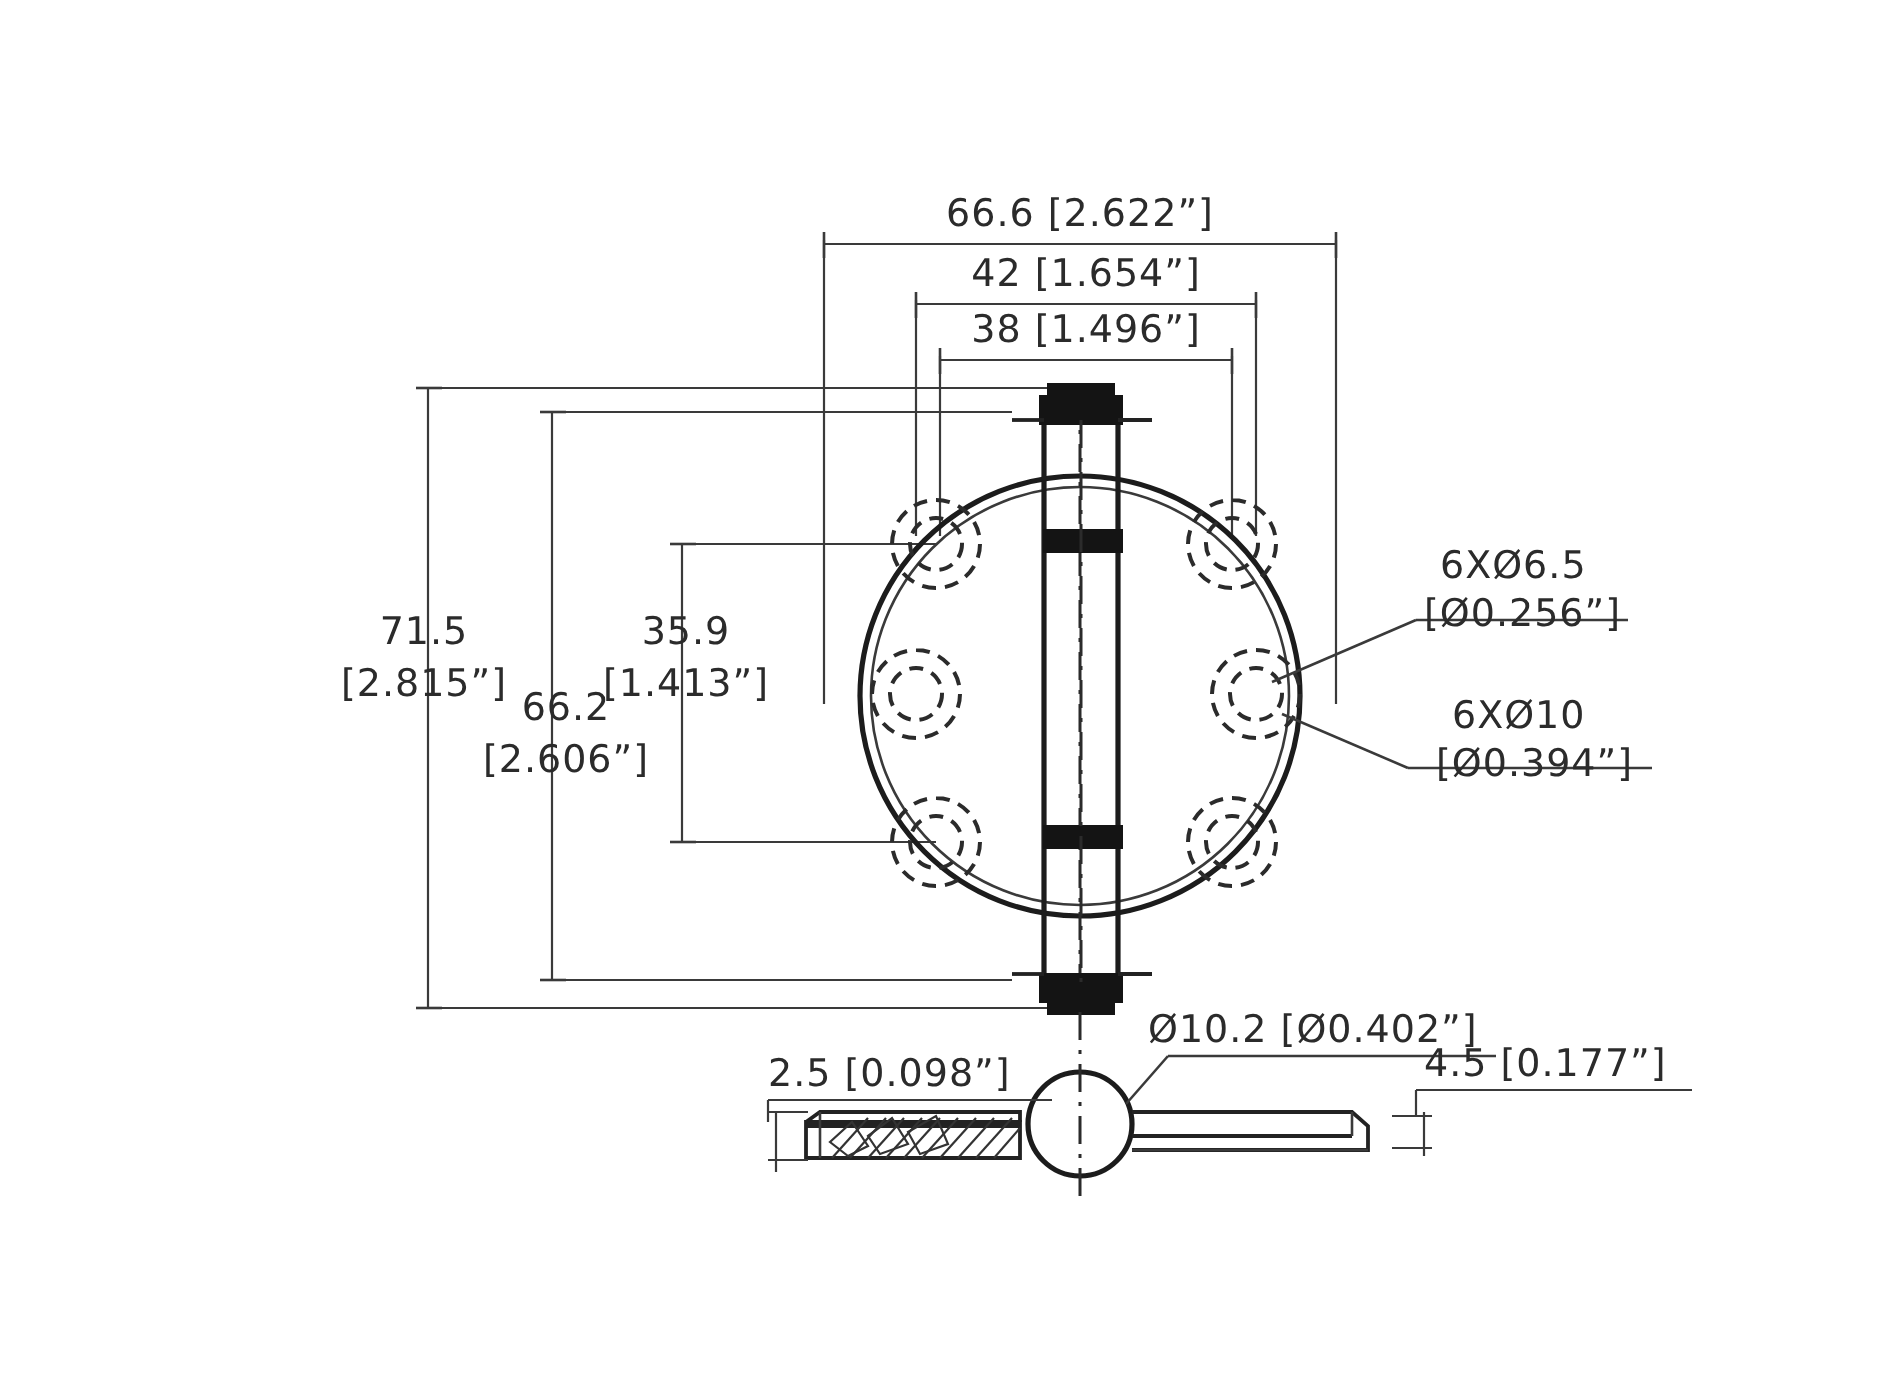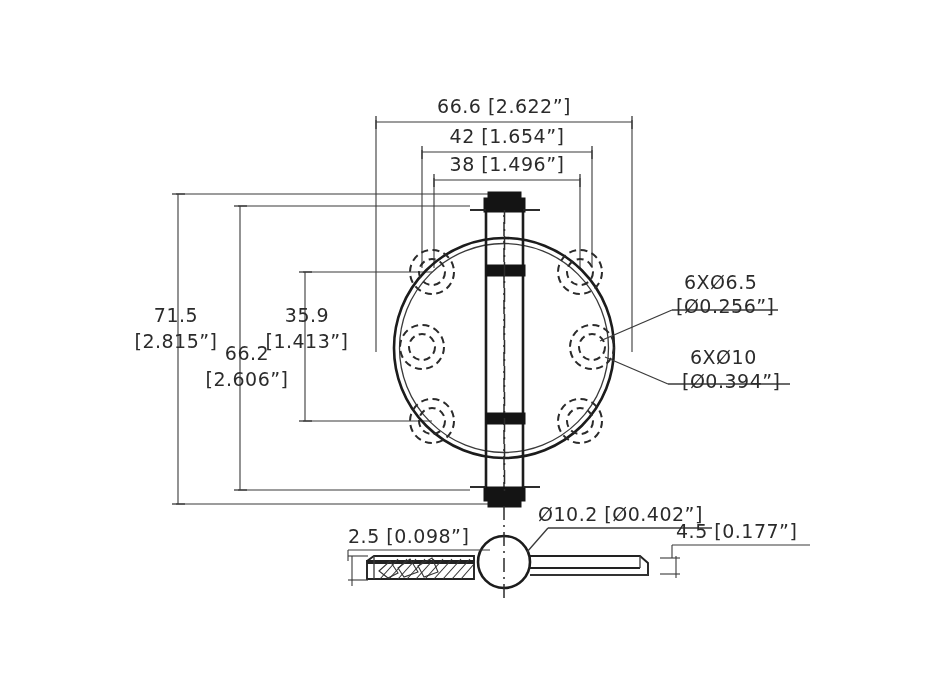--- a/index.html
+++ b/index.html
@@ -11,20 +11,21 @@
     width: 950px;
     height: 700px;
     font-family: "DejaVu Sans", sans-serif;
     overflow: hidden;
   }
   #drawing-root {
     position: relative;
     width: 851px;
     height: 700px;
     background: #ffffff;
+    margin-left: 36px;
   }
   svg#dwg {
     display: block;
     width: 950px;
     height: 700px;
   }
   .dim-text {
     font-family: "DejaVu Sans", sans-serif;
     font-size: 19px;
     fill: #2b2b2b;

